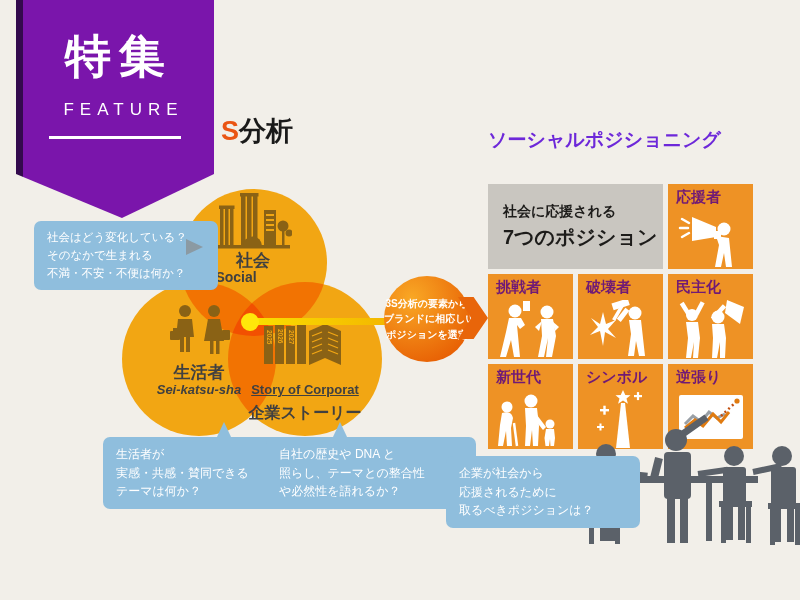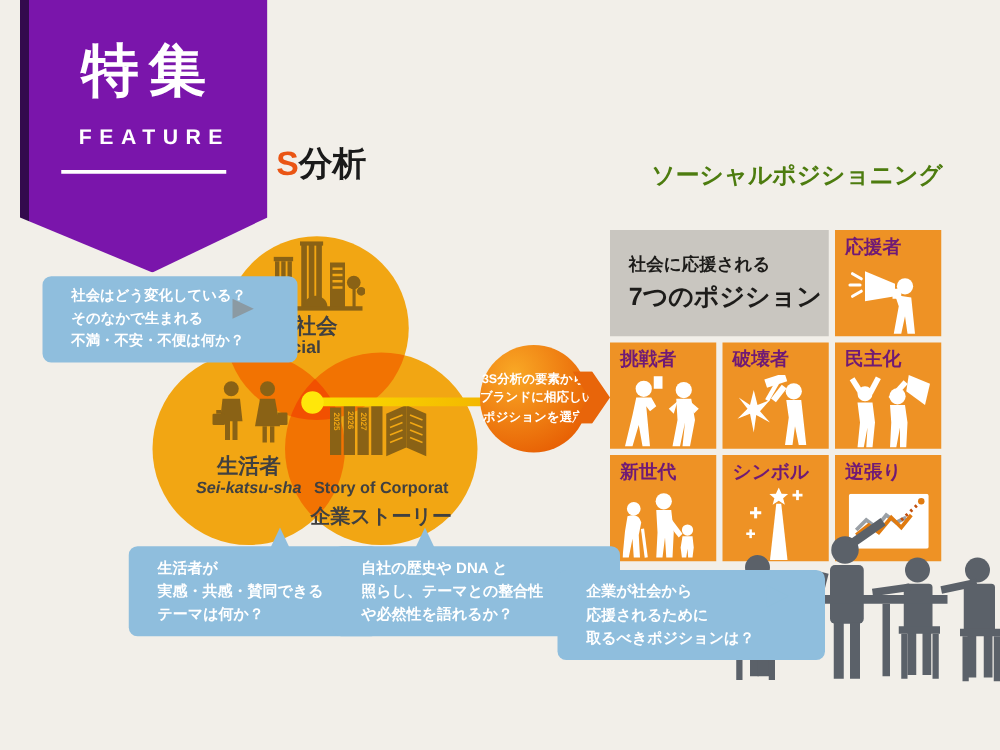--- a/index.html
+++ b/index.html
@@ -8,27 +8,27 @@
   .abs{position:absolute;}
 
   
   .ribbon{left:16px;top:-14px;width:198px;height:232px;
     background:linear-gradient(90deg,#330a4d 0 7px,#7a15ab 7px);
     -webkit-clip-path:polygon(0 0,100% 0,100% 81%,53.5% 100%,0 81%);
     clip-path:polygon(0 0,100% 0,100% 81%,53.5% 100%,0 81%);
     filter:drop-shadow(3px 4px 4px rgba(50,20,70,.30));
     text-align:center;color:#fff;z-index:6;}
   .ribbon-title{margin-top:40px;font-size:46px;font-weight:bold;letter-spacing:8px;text-indent:8px;}
-  .ribbon-sub{margin-top:12px;font-size:17px;font-weight:bold;letter-spacing:6px;text-indent:6px;padding-left:11px;}
+  .ribbon-sub{margin-top:12px;font-size:17px;font-weight:normal;letter-spacing:6px;text-indent:6px;padding-left:11px;}
   .ribbon-line{width:132px;height:3px;background:#fff;margin:16px auto 0;}
 
   
   .title-left{left:221px;top:113px;font-size:27px;font-weight:bold;color:#1a1a1a;z-index:3;}
   .title-left .accent{color:#ea5514;}
-  .title-right{left:488px;top:127px;width:266px;text-align:right;font-size:19px;font-weight:bold;color:#4d7c0f;z-index:3;}
+  .title-right{left:488px;top:127px;width:266px;text-align:left;font-size:19px;font-weight:bold;color:#6d28d9;z-index:3;}
 
   
   .vcircle{border-radius:50%;background:#ffb114;mix-blend-mode:multiply;z-index:1;}
   .c-top{left:180px;top:189px;width:147px;height:147px;}
   .c-left{left:122px;top:282px;width:154px;height:154px;}
   .c-right{left:228px;top:282px;width:154px;height:154px;}
   .vlabel{font-weight:bold;color:#404040;text-align:center;z-index:2;}
 
   
   .conn-line{left:250px;top:318px;width:214px;height:7px;border-radius:4px;
@@ -45,21 +45,21 @@
   
   .grid{left:488px;top:184px;display:grid;grid-template-columns:repeat(3,85px);grid-auto-rows:85px;gap:5px;z-index:2;}
   .tile{position:relative;background:#ee9225;}
   .tile-gray{grid-column:1/3;background:#c9c6c0;display:flex;flex-direction:column;justify-content:center;padding-left:15px;color:#1d1c1a;}
   .tile-gray .l1{font-size:14px;font-weight:bold;}
   .tile-gray .l2{font-size:20px;font-weight:bold;margin-top:3px;}
   .tile-label{position:absolute;top:4px;left:8px;font-size:15px;font-weight:bold;color:#701a75;}
   .tile-icon{position:absolute;left:50%;bottom:1px;transform:translateX(-50%);}
 
   
-  .bubble{background:#8fbedd;border-radius:7px;color:#fff;font-weight:bold;font-size:11.5px;line-height:1.55;padding:8px 23px;z-index:4;}
+  .bubble{background:#8fbedd;border-radius:7px;color:#fff;font-weight:normal;font-size:11.5px;line-height:1.55;padding:8px 13px;z-index:4;}
   .tail{width:0;height:0;z-index:4;}
   .tail-right1{left:186px;top:239px;border-top:8px solid transparent;border-bottom:8px solid transparent;border-left:17px solid #8b9aa3;}
   .tail-up2{left:216px;top:422px;border-left:8px solid transparent;border-right:8px solid transparent;border-bottom:17px solid #8fbedd;}
   .tail-up3{left:332px;top:422px;border-left:8px solid transparent;border-right:8px solid transparent;border-bottom:17px solid #8fbedd;}
   .tail-right4{left:613px;top:468px;border-top:9px solid transparent;border-bottom:9px solid transparent;border-left:18px solid #8fbedd;}
   .b1{left:34px;top:221px;width:158px;}
   .b2{left:103px;top:437px;width:155px;font-size:12px;}
   .b3{left:266px;top:437px;width:184px;font-size:12px;}
   .b4{left:446px;top:456px;width:168px;font-size:12px;}
 </style>
@@ -146,21 +146,21 @@
         <line x1="50" y1="21" x2="60" y2="17"></line>
         <line x1="50" y1="27" x2="60" y2="23"></line>
         <line x1="50" y1="33" x2="60" y2="29"></line>
       <line x1="66" y1="11" x2="76" y2="15"></line>
         <line x1="66" y1="17" x2="76" y2="21"></line>
         <line x1="66" y1="23" x2="76" y2="27"></line>
         <line x1="66" y1="29" x2="76" y2="33"></line>
     </g>
   </svg>
   <div class="abs vlabel" style="left:240px;top:361px;width:130px;font-size:16px;margin-top:42px;">企業ストーリー</div>
-  <div class="abs vlabel" style="left:240px;top:382px;width:130px;font-size:13px;">Story of Corporat</div>
+  <div class="abs vlabel" style="left:240px;top:382px;width:130px;font-size:13px;text-decoration:underline;">Story of Corporat</div>
 
   <div class="abs conn-line"></div>
   <div class="abs conn-dot"></div>
   <div class="abs conn-circle">
     <div>3S分析の要素から</div>
     <div>ブランドに相応しい</div>
     <div>ポジションを選定</div>
   </div>
   <div class="abs conn-arrow"></div>
 

